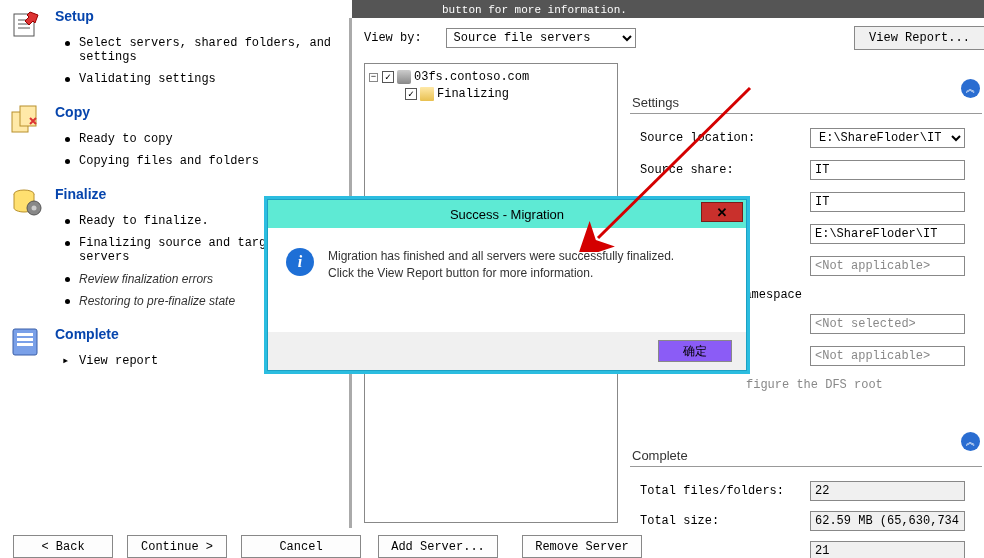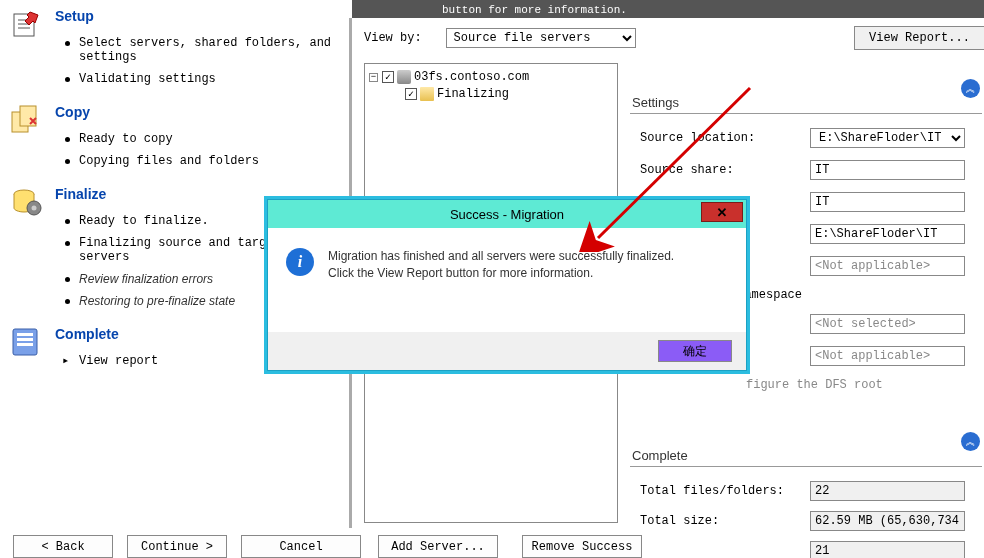--- a/index.html
+++ b/index.html
@@ -251,14 +251,14 @@
       </marker>
     </defs>
   <line x1="180" y1="6" x2="28" y2="156" stroke="#d40000" stroke-width="3" marker-end="url(#ah)"></line>
 </svg>
 
 <div class="bottom-bar">
   <button class="btn" style="left:13px;width:100px">&lt; Back</button>
   <button class="btn" style="left:127px;width:100px">Continue &gt;</button>
   <button class="btn" style="left:241px;width:120px">Cancel</button>
   <button class="btn" style="left:378px;width:120px">Add Server...</button>
-  <button class="btn" style="left:522px;width:120px">Remove Success</button>
+  <button class="btn" style="left:522px;width:120px">Remove Server</button>
 </div>
 
 </body></html>

